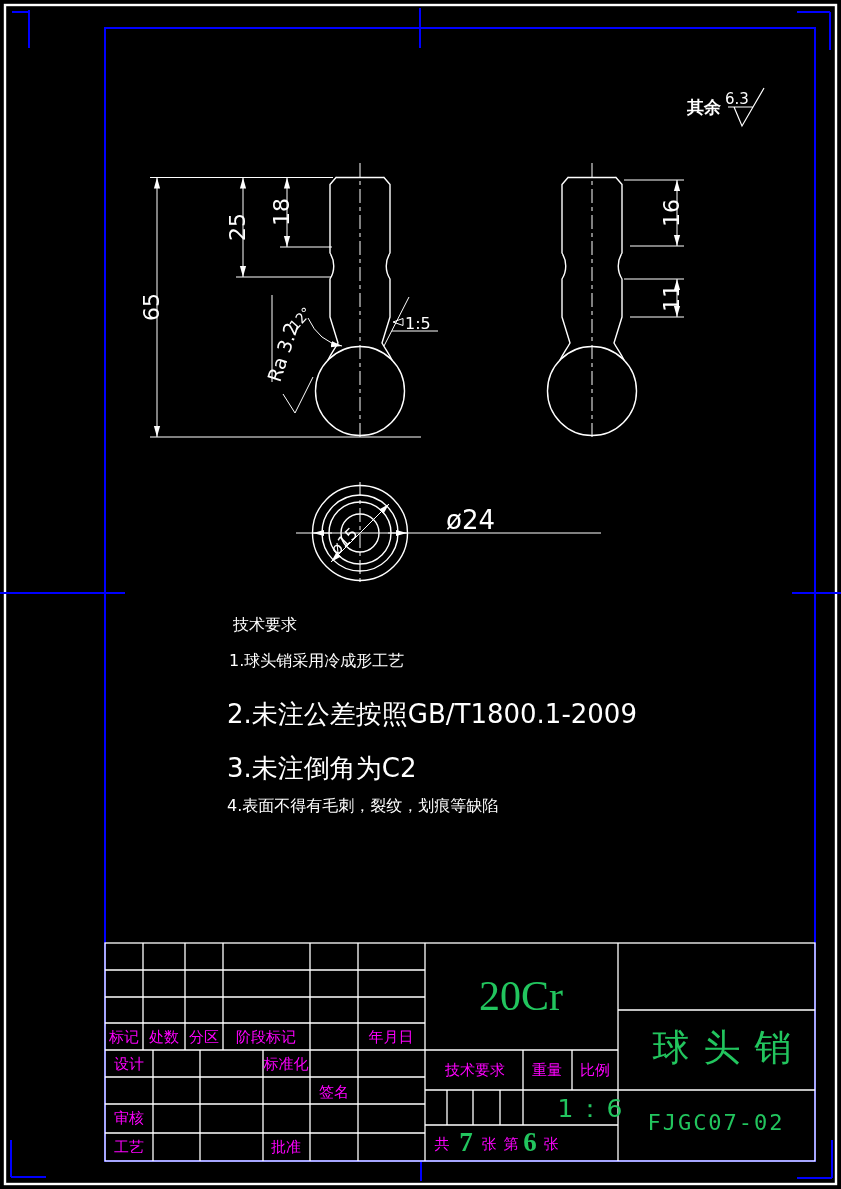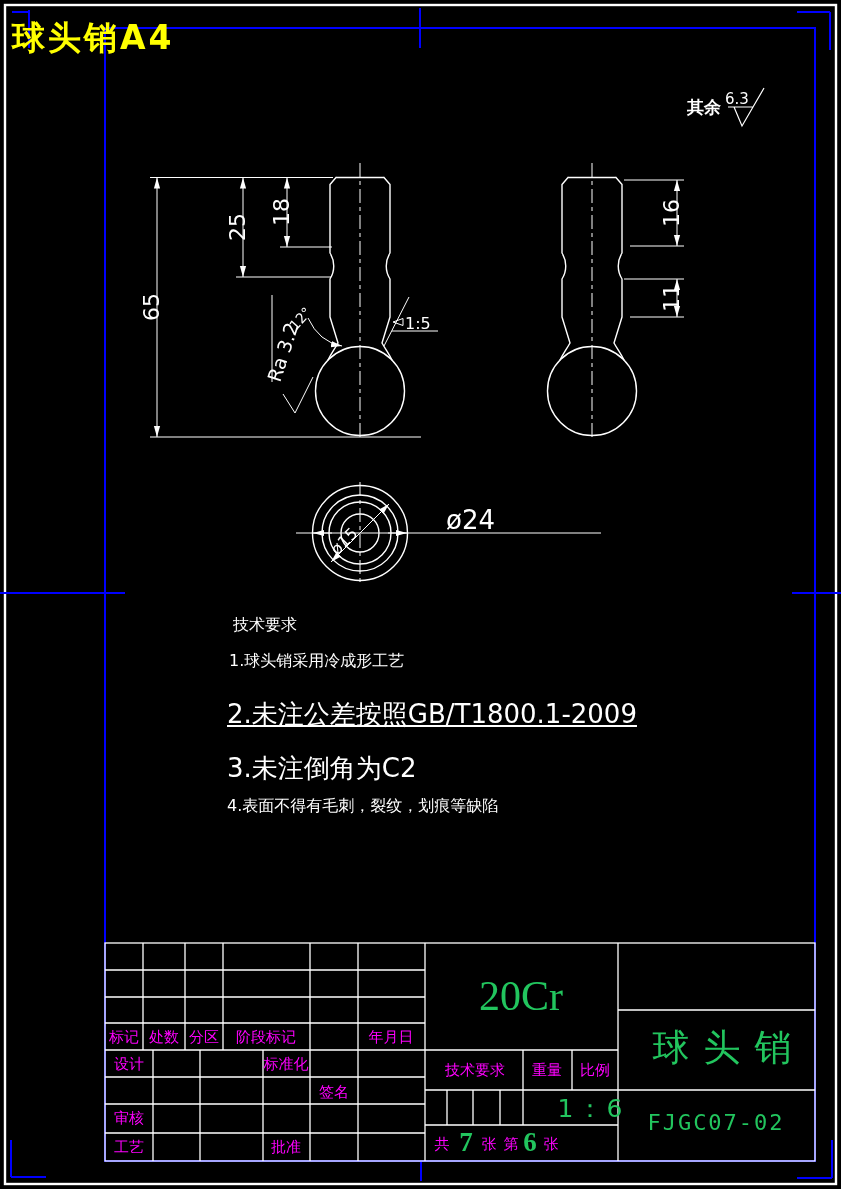--- a/index.html
+++ b/index.html
@@ -127,26 +127,25 @@
     <rect x="105" y="943" width="710" height="218"></rect>
     <path d="M105,970 H425 M105,997 H425 M105,1023 H425 M105,1050 H618 M105,1077 H425 M105,1104 H425 M105,1133 H425"></path>
     <path d="M143,943 V1050 M185,943 V1050 M223,943 V1050 M310,943 V1161 M358,943 V1161"></path>
     <path d="M153,1050 V1161 M200,1050 V1161 M263,1050 V1161"></path>
     <path d="M425,943 V1161 M618,943 V1161"></path>
     <path d="M425,1090 H618 M425,1125 H618 M447,1090 V1125 M473,1090 V1125 M500,1090 V1125 M523,1050 V1125 M572,1050 V1090"></path>
     <path d="M618,1010 H815 M618,1090 H815"></path>
   </g>
 </svg>
 
-<div class="abs ttl" style="left:12px;top:16px;">球头销A4</div>
 
 <div>
   <div class="abs tech hd" style="left:233px;top:615px;">技术要求</div>
   <div class="abs tech it" style="left:229px;top:651px;">1.球头销采用冷成形工艺</div>
-  <div class="abs tech it" style="left:227px;top:697px;font-size:26px;text-decoration:underline;">2.未注公差按照GB/T1800.1-2009</div>
+  <div class="abs tech it" style="left:227px;top:697px;font-size:26px;">2.未注公差按照GB/T1800.1-2009</div>
   <div class="abs tech it" style="left:227px;top:751px;font-size:26px;">3.未注倒角为C2</div>
   <div class="abs tech it" style="left:227px;top:796px;">4.表面不得有毛刺，裂纹，划痕等缺陷</div>
 </div>
 
 <div>
   <span class="abs ctr mg" style="left:124px;top:1037px;">标记</span>
   <span class="abs ctr mg" style="left:164px;top:1037px;">处数</span>
   <span class="abs ctr mg" style="left:204px;top:1037px;">分区</span>
   <span class="abs ctr mg" style="left:266px;top:1037px;">阶段标记</span>
   <span class="abs ctr mg" style="left:334px;top:1073px;margin-top:19px;">签名</span>

